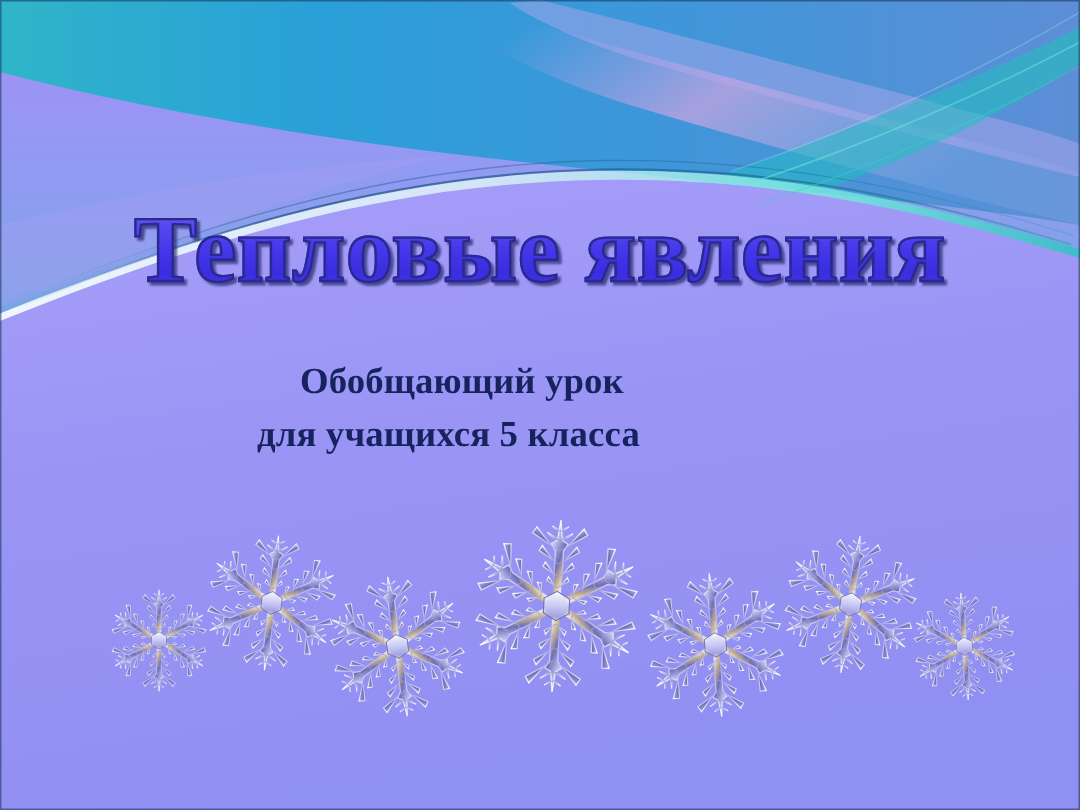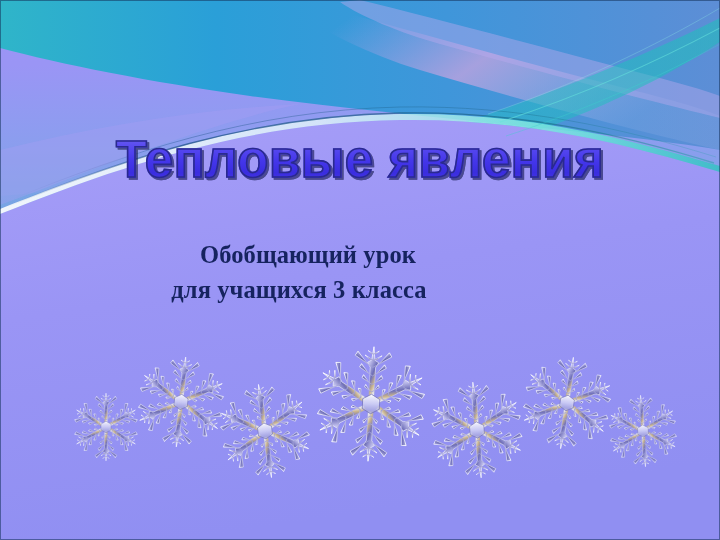--- a/index.html
+++ b/index.html
@@ -44,23 +44,23 @@
   #title-block {
     position: absolute;
     top: 134px;
     left: 0;
     width: 720px;
     text-align: center;
     z-index: 20;
   }
   #title-text {
     display: inline-block;
-    font-family: Liberation Sans, sans-serif;
+    font-family: Liberation Serif, serif;
     font-weight: bold;
-    font-size: 51px;
+    font-size: 63px;
     line-height: 1.02;
     letter-spacing: 0.5px;
     background: linear-gradient(180deg,
         #6f63f2 0%,
         #5a4cf0 22%,
         #4436ea 52%,
         #3a2ddf 74%,
         #4a3ae8 100%);
     -webkit-background-clip: text;
     background-clip: text;
@@ -943,17 +943,17 @@
           </g>
         </svg></div>
     </div>
 
   <div id="title-block">
     <span id="title-text">Тепловые явления</span>
   </div>
 
   <div id="subtitle-block">
     <div class="subtitle-line" id="subtitle-line-1">Обобщающий урок</div>
-    <div class="subtitle-line" id="subtitle-line-2">для учащихся 3 класса</div>
+    <div class="subtitle-line" id="subtitle-line-2">для учащихся 5 класса</div>
   </div>
 
   <div id="slide-frame"></div>
 </div>
 
 </body></html>

